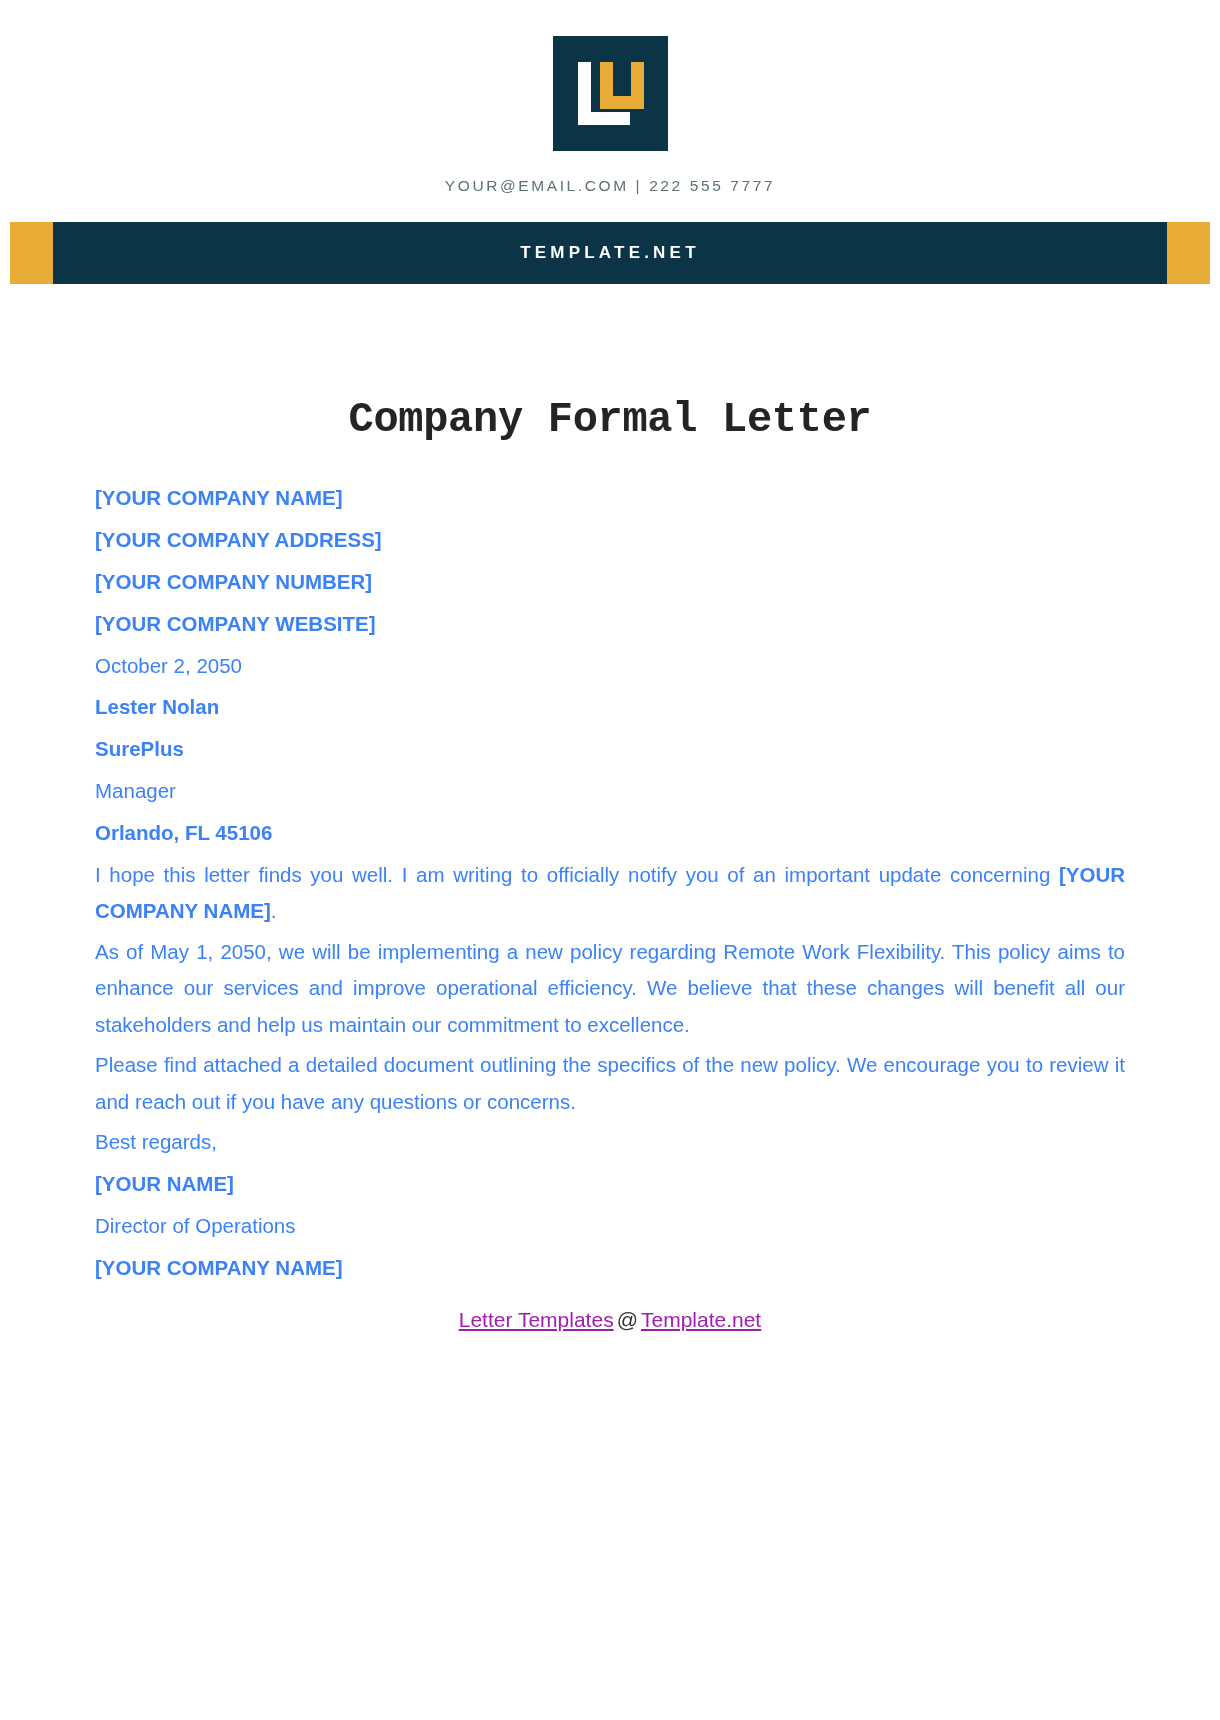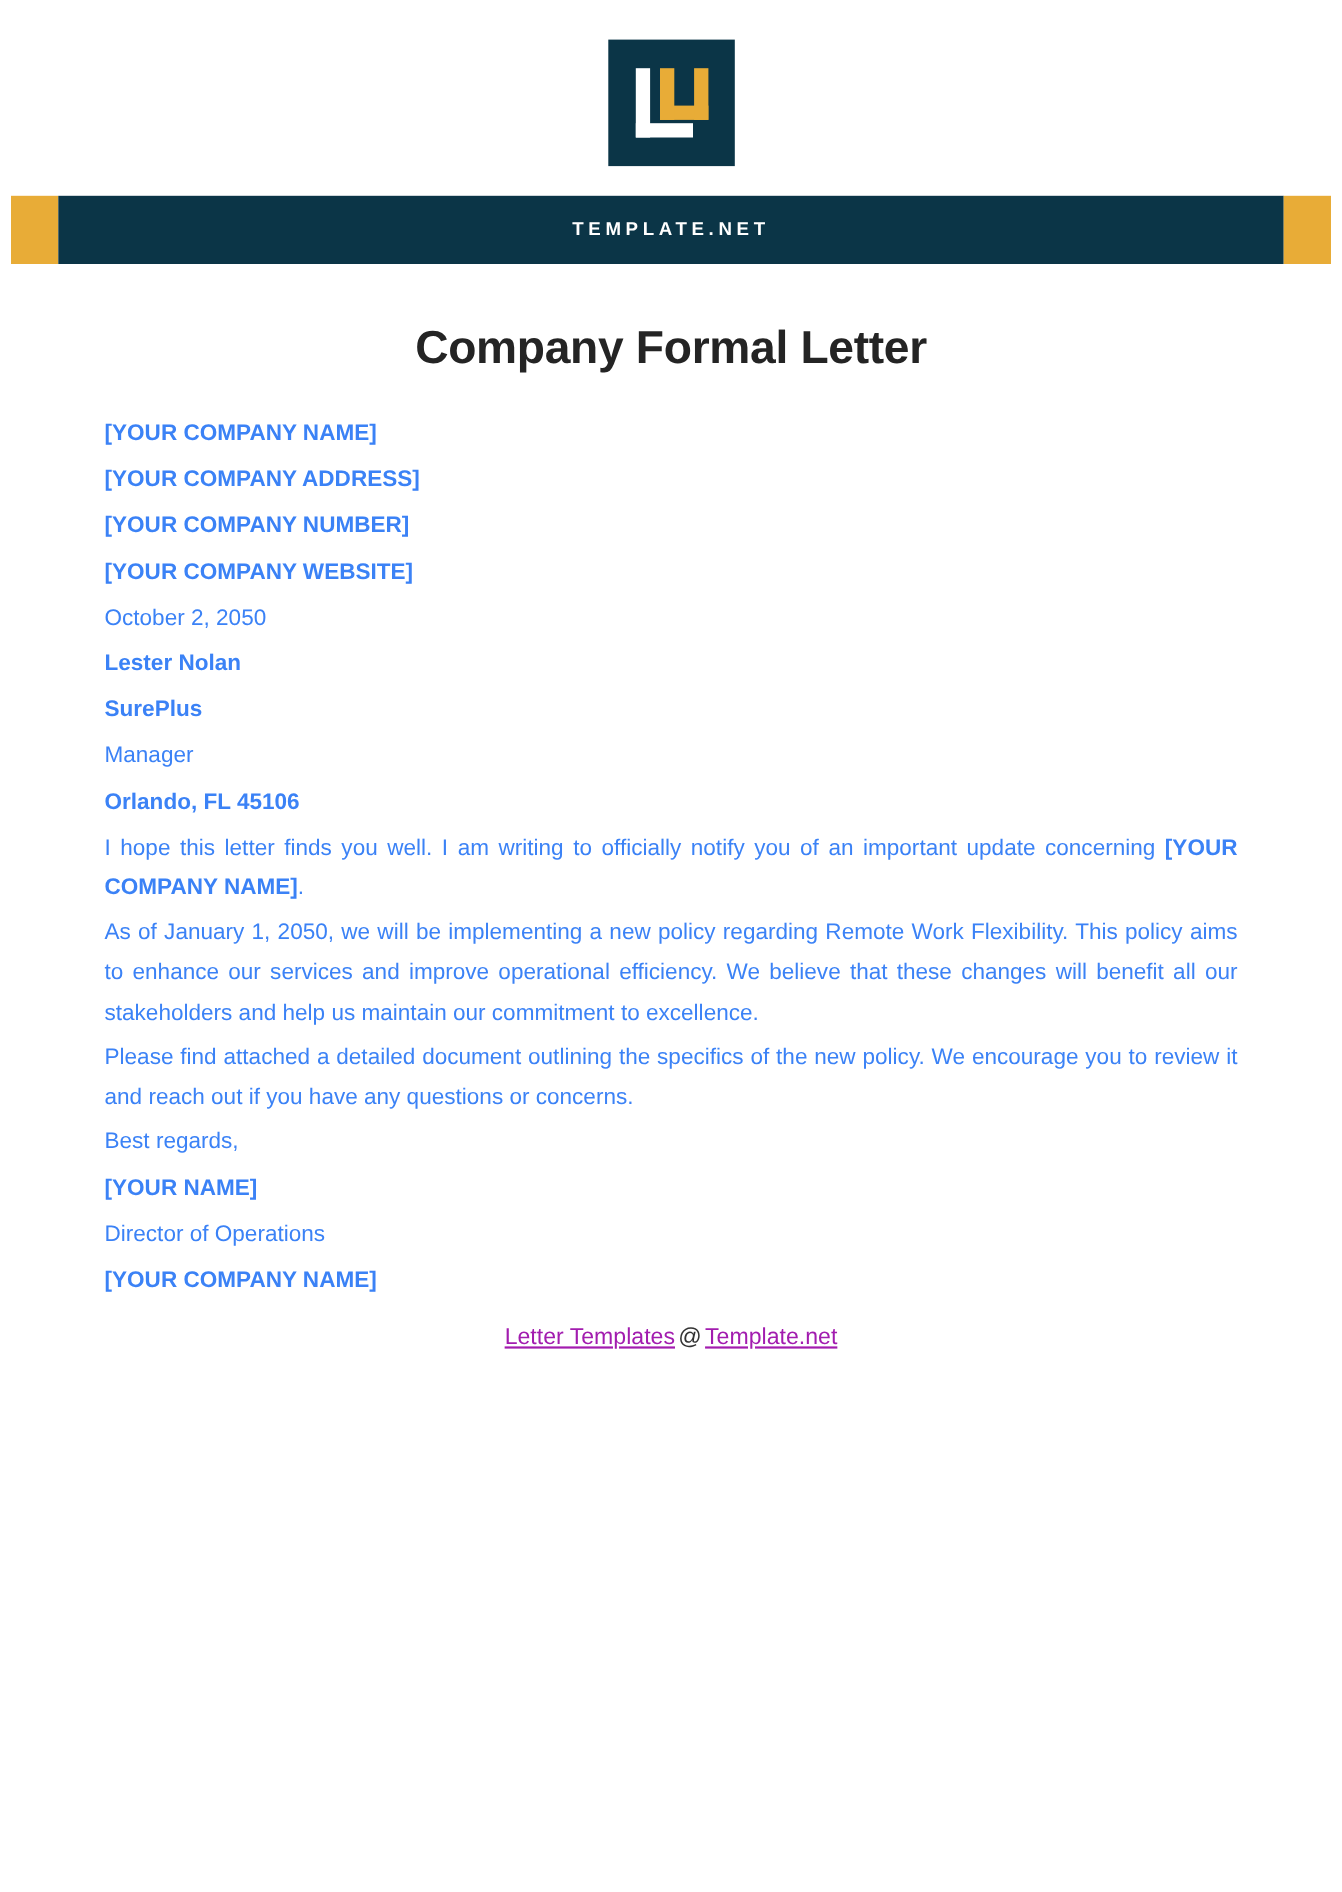--- a/index.html
+++ b/index.html
@@ -102,23 +102,24 @@
   
   .content {
     padding: 0 95px;
   }
 
   .doc-title {
     text-align: center;
     font-size: 42px;
     font-weight: bold;
     color: #242424;
-    margin-top: 52px;
+    margin-top: 112px;
     margin-bottom: 0;
     letter-spacing: -0.3px;
+    font-family: Liberation Mono, monospace;
   }
 
   .letter-body {
     margin-top: 36px;
     font-size: 20.5px;
     line-height: 1.75;
     color: #3b82f6;
   }
 
   .line {
@@ -159,20 +160,21 @@
 
   <div class="header">
 
     <div class="logo-wrap">
       <div class="logo">
         <span class="l-shape"></span>
         <span class="u-shape"></span>
       </div>
     </div>
 
+    <div class="contact-line">YOUR@EMAIL.COM | 222 555 7777</div>
   </div>
 
   <div class="banner">
     <div class="banner-cap"></div>
     <div class="banner-center">
       <span class="banner-text">TEMPLATE.NET</span>
     </div>
     <div class="banner-cap"></div>
   </div>
 
@@ -190,21 +192,21 @@
       <p class="line">October 2, 2050</p>
 
       <p class="line bold">Lester Nolan</p>
       <p class="line bold">SurePlus</p>
       <p class="line">Manager</p>
       <p class="line bold">Orlando, FL 45106</p>
 
 
       <p class="para"><span>I hope this letter finds you well. I am writing to officially notify you of an important update concerning </span><b>[YOUR COMPANY NAME]</b><span>.</span></p>
 
-      <p class="para">As of January 1, 2050, we will be implementing a new policy regarding Remote Work Flexibility. This policy aims to enhance our services and improve operational efficiency. We believe that these changes will benefit all our stakeholders and help us maintain our commitment to excellence.</p>
+      <p class="para">As of May 1, 2050, we will be implementing a new policy regarding Remote Work Flexibility. This policy aims to enhance our services and improve operational efficiency. We believe that these changes will benefit all our stakeholders and help us maintain our commitment to excellence.</p>
 
       <p class="para">Please find attached a detailed document outlining the specifics of the new policy. We encourage you to review it and reach out if you have any questions or concerns.</p>
 
 
       <p class="line">Best regards,</p>
       <p class="line bold">[YOUR NAME]</p>
       <p class="line">Director of Operations</p>
       <p class="line bold">[YOUR COMPANY NAME]</p>
 
     </div>

